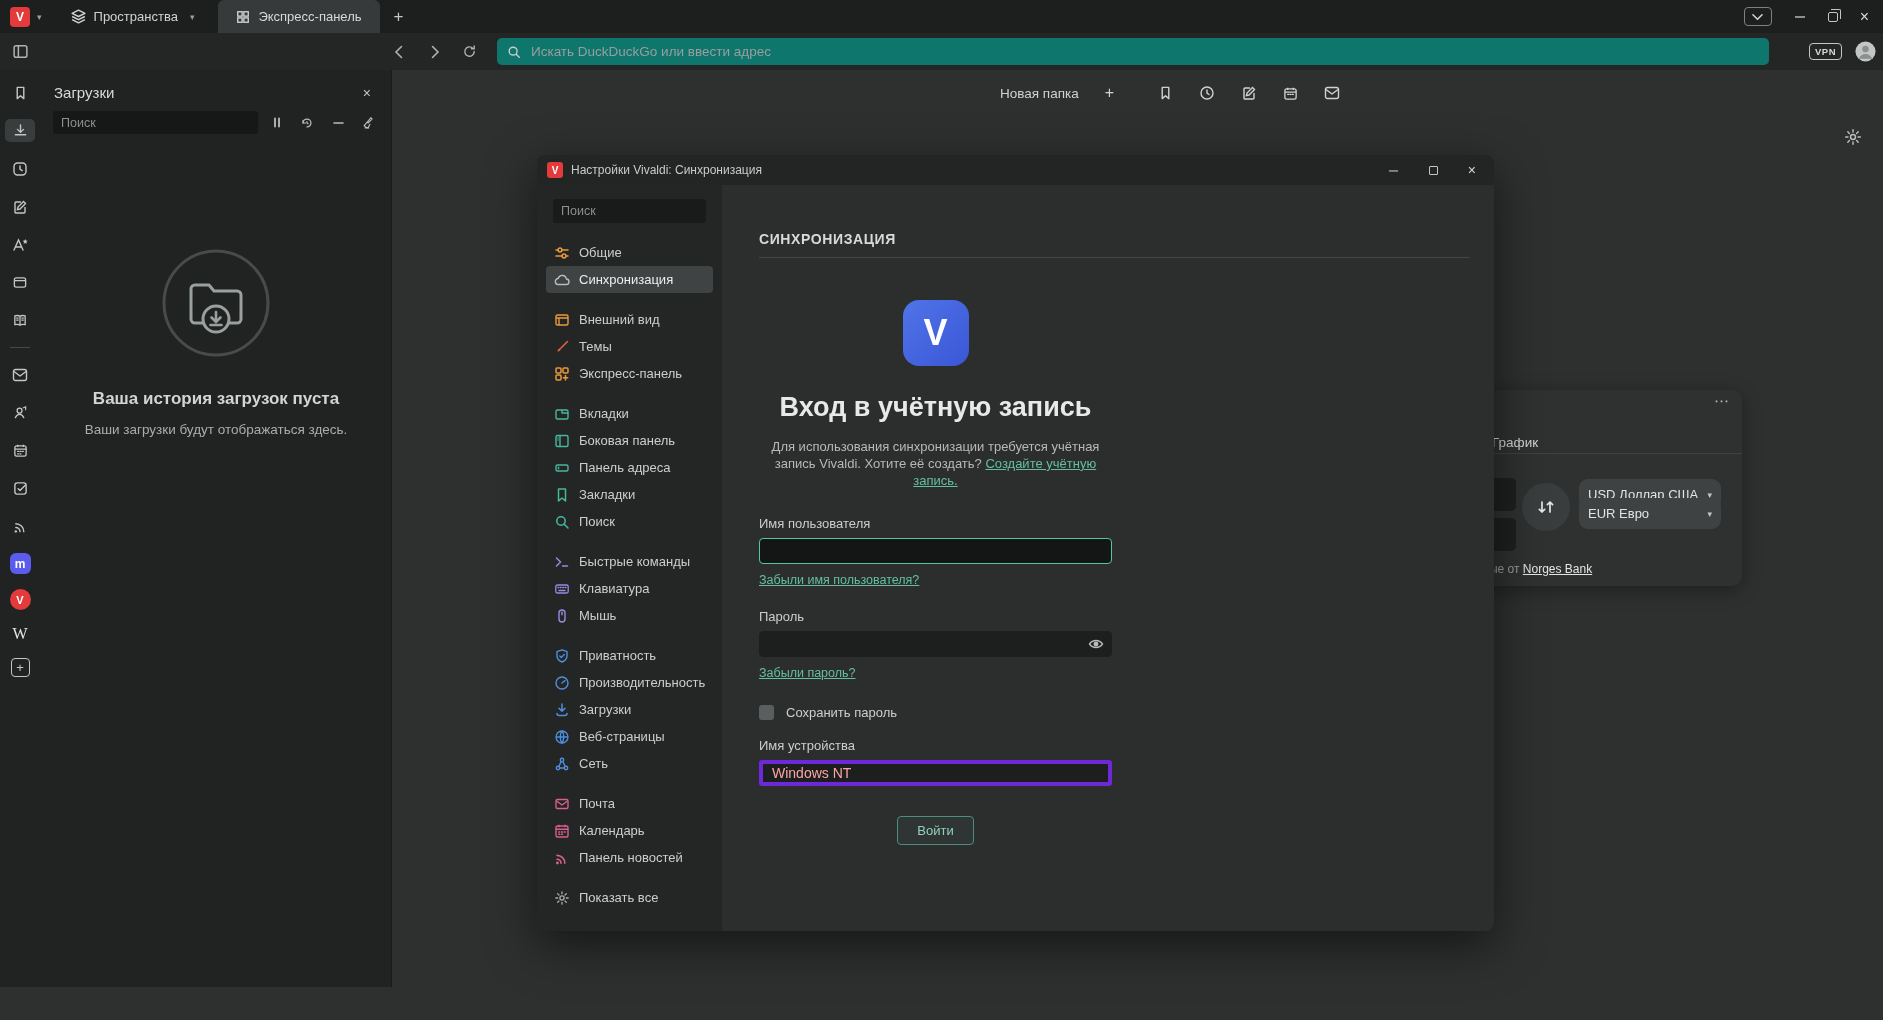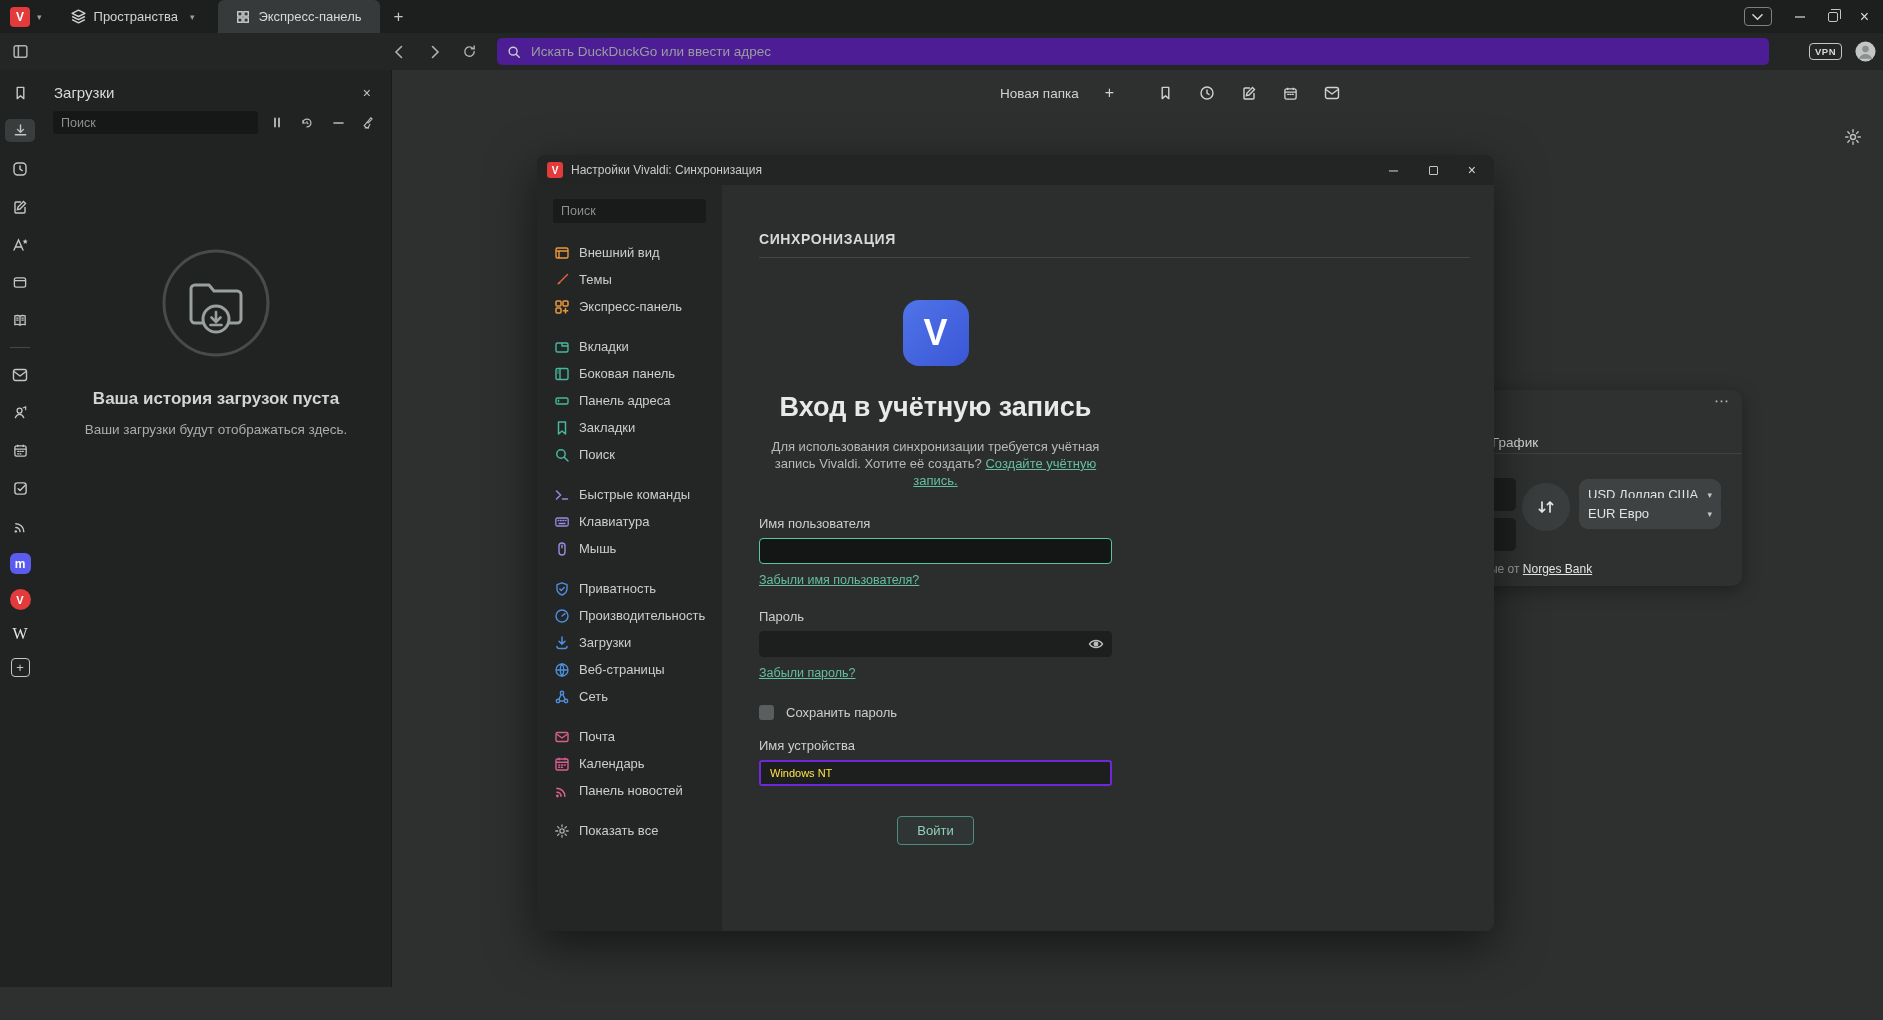--- a/index.html
+++ b/index.html
@@ -17,21 +17,21 @@
   .tab{height:33px;display:flex;align-items:center;gap:8px;background:#373a3a;color:#d7d9d8;padding:0 18px;margin-left:18px;border-radius:6px 6px 0 0;min-width:150px;}
   .newtab{margin-left:14px;font-size:17px;color:#c3c6c5;}
   .wctrl{display:flex;align-items:center;gap:22px;margin-left:auto;margin-right:14px;}
   .chevbox{width:28px;height:19px;border:1px solid #7d8180;border-radius:4px;display:flex;align-items:center;justify-content:center;color:#d7d9d8;}
   .restore{width:10px;height:10px;border:1.3px solid #c3c6c5;border-radius:2px;position:relative;}
   .restore:before{content:"";position:absolute;left:2px;top:-4px;width:9px;height:9px;border:1.3px solid #c3c6c5;border-left:none;border-bottom:none;border-radius:0 2px 0 0;}
   .xglyph{font-size:16px;color:#d7d9d8;line-height:1;}
   
   .addrrow{left:0;top:33px;width:1883px;height:37px;background:#242626;display:flex;align-items:center;}
   .navbtn{width:28px;height:26px;display:flex;align-items:center;justify-content:center;color:#aeb2b1;}
-  .addrfield{flex:0 0 auto;width:1272px;height:27px;margin-left:14px;background:#4c1d95;border-radius:5px;display:flex;align-items:center;padding:0 10px;gap:8px;}
+  .addrfield{flex:0 0 auto;width:1272px;height:27px;margin-left:14px;background:#0f766e;border-radius:5px;display:flex;align-items:center;padding:0 10px;gap:8px;}
   .addrfield input{flex:1;background:transparent;border:none;outline:none;color:#c9cccb;font-size:13.5px;}
   .addrfield input::placeholder{color:#9a9e9d;}
   .vpnbadge{border:1.6px solid #c3c6c5;border-radius:4px;font-size:9.5px;font-weight:bold;color:#d7d9d8;padding:2px 5px;letter-spacing:.5px;}
   
   .rail{left:0;top:70px;width:40px;height:917px;background:#212323;display:flex;flex-direction:column;align-items:center;padding-top:11px;gap:15px;}
   .rail .ric{width:30px;height:23px;display:flex;align-items:center;justify-content:center;color:#c3c6c5;border-radius:5px;flex:0 0 auto;}
   .rail .active{background:#3a3d3d;}
   .raildiv{width:20px;border-top:1px solid #454848;flex:0 0 auto;}
   .badge-m{width:21px;height:21px;border-radius:6px;background:#5b5ced;color:#fff;font-weight:bold;font-size:12px;display:flex;align-items:center;justify-content:center;}
   .badge-v{width:21px;height:21px;border-radius:50%;background:#e33b3b;color:#fff;font-weight:bold;font-size:11px;display:flex;align-items:center;justify-content:center;}
@@ -92,21 +92,21 @@
   .introtext{text-align:center;font-size:13px;color:#b5b9b8;line-height:1.3;margin-top:16px;}
   .tlink{color:#63bf9e;text-decoration:underline;}
   .fieldlbl{font-size:13px;color:#cccecd;margin:22px 0 7px 0;}
   .tinput{width:100%;height:26px;background:#161818;border:1.5px solid #3a3c3c;border-radius:4px;color:#c9cccb;padding:0 8px;font-size:13px;outline:none;}
   .tinput.focus{border-color:#54c7a1;background:#141616;}
   .pwdwrap{position:relative;}
   .eyebtn{position:absolute;right:8px;top:5px;color:#b9bdbc;}
   .flink{display:inline-block;font-size:12.5px;color:#63bf9e;text-decoration:underline;margin-top:9px;}
   .chkrow{display:flex;align-items:center;gap:12px;margin-top:25px;}
   .chkbox{width:15px;height:15px;background:#5a5e5e;border-radius:3px;}
-  .devinput{width:100%;height:26px;background:#1d1f1f;border:2px solid #6d28d9;border-radius:3px;color:#fde047;padding:0 9px;font-size:11px;outline:none;}
+  .devinput{width:100%;height:26px;background:#1d1f1f;border:4px solid #6d28d9;border-radius:3px;color:#fca5a5;padding:0 9px;font-size:14px;outline:none;}
   .loginbtn{display:block;margin:30px auto 0 auto;background:#2f3434;border:1px solid #4e8d76;border-radius:4px;color:#93d2b6;font-size:13px;padding:6px 19px;}
   
   .statusbar{left:0;top:1040px;width:1883px;height:33px;background:#212323;display:flex;align-items:center;padding:0 12px;color:#b9bdbc;}
   .sbleft{display:flex;align-items:center;gap:22px;}
   .sbright{margin-left:auto;display:flex;align-items:center;gap:24px;}
   .sbtxt{font-size:13px;color:#c3c6c5;}
   .slider{width:100px;height:3px;background:#5a5e5e;border-radius:2px;position:relative;}
   .sknob{position:absolute;left:10px;top:-7px;width:16px;height:16px;border-radius:50%;background:#2e3030;border:1.5px solid #8b8f8e;}
 </style>
 </head>
@@ -408,20 +408,40 @@
         <span class="xglyph" style="font-size:14px;">×</span>
       </div>
     </div>
 
     <div class="dside">
       <input class="dsearch" type="text" placeholder="Поиск" style="">
       <div class="navlist">
         <div class="nav-group">
           <div class="nav-item">
             <span class="nicon co">
+                <svg width="16" height="16" viewBox="0 0 16 16" fill="none" stroke="currentColor" stroke-width="1.5" stroke-linecap="round">
+                  <path d="M2 5h12M2 11h12"></path>
+                  <circle cx="6" cy="5" r="1.9" fill="#242626"></circle>
+                  <circle cx="10" cy="11" r="1.9" fill="#242626"></circle>
+                </svg>
+              </span>
+            <span class="nlabel">Общие</span>
+          </div>
+          <div class="nav-item sel">
+            <span class="nicon cg">
+                <svg width="16" height="16" viewBox="0 0 16 16" fill="none" stroke="currentColor" stroke-width="1.4" stroke-linejoin="round">
+                  <path d="M4.5 12.5a3 3 0 01-.3-6A4.2 4.2 0 0112.4 7a2.6 2.6 0 01-.4 5.5z"></path>
+                </svg>
+              </span>
+            <span class="nlabel">Синхронизация</span>
+          </div>
+        </div>
+        <div class="nav-group">
+          <div class="nav-item">
+            <span class="nicon co">
                 <svg width="16" height="16" viewBox="0 0 16 16" fill="none" stroke="currentColor" stroke-width="1.4">
                   <rect x="2" y="3" width="12" height="10" rx="1.5"></rect>
                   <path d="M2 6h12M5 6v7"></path>
                 </svg>
               </span>
             <span class="nlabel">Внешний вид</span>
           </div>
           <div class="nav-item">
             <span class="nicon cr">
                 <svg width="16" height="16" viewBox="0 0 16 16" fill="none" stroke="currentColor" stroke-width="1.5" stroke-linecap="round">

